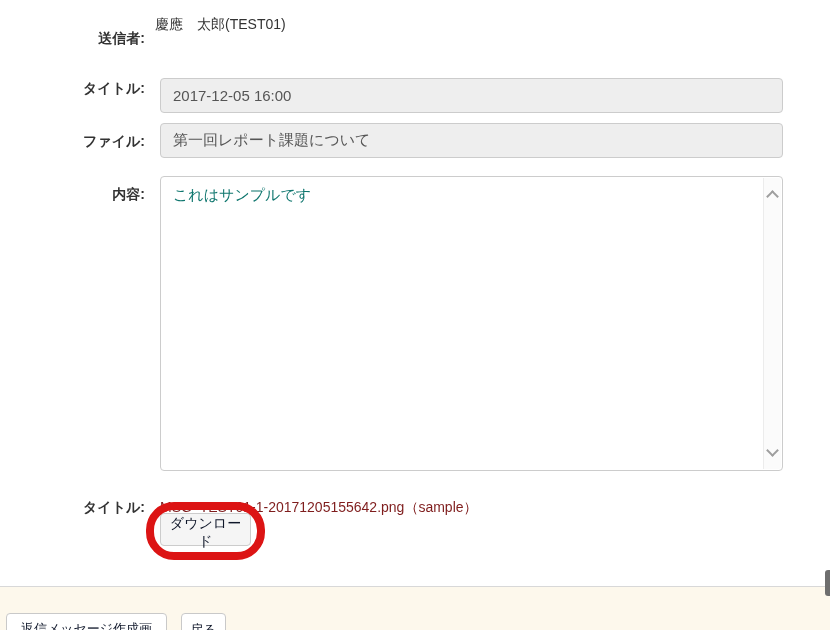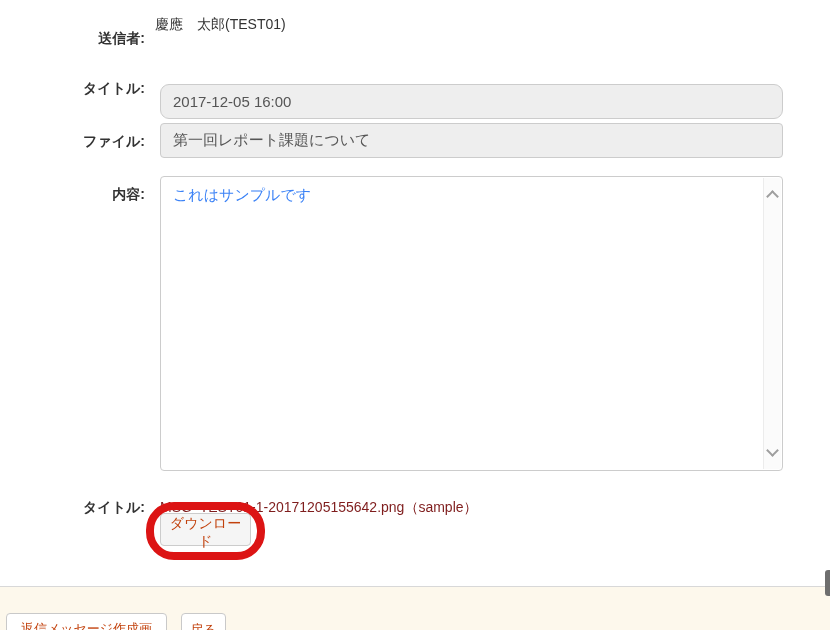--- a/index.html
+++ b/index.html
@@ -30,42 +30,42 @@
   }
 
   .textarea-wrap {
     left:160px; top:168px; width:623px; height:295px; box-sizing:border-box;
     background:#ffffff; border:1px solid #cccccc; border-radius:4px;
   }
   .textarea-wrap textarea {
     position:absolute; left:0; top:0; width:100%; height:100%;
     box-sizing:border-box; border:none; background:transparent;
     resize:none; outline:none; overflow:hidden;
-    color:#3b82f6; font-size:15px; padding:9px 30px 9px 12px;
+    color:#0f766e; font-size:15px; padding:9px 30px 9px 12px;
     font-family:inherit;
   }
   .scroll-strip {
     position:absolute; top:1px; right:1px; bottom:1px; width:17px;
     background:#fbfbfb; border-left:1px solid #ececec;
     border-radius:0 3px 3px 0;
   }
   .chev {
     position:absolute; left:4px; width:7px; height:7px;
     border-style:solid; border-color:#9e9e9e;
   }
   .chev-up   { top:14px;    border-width:2px 2px 0 0; transform:rotate(-45deg); }
   .chev-down { bottom:14px; border-width:2px 2px 0 0; transform:rotate(135deg); }
 
   .file-name {
     left:160px; top:491px; font-size:14px; color:#7f1d1d; line-height:16px;
   }
 
   .btn {
     box-sizing:border-box; border:1px solid #cccccc; border-radius:4px;
-    background:#f7f7f7; color:#c2410c; font-size:14px;
+    background:#f7f7f7; color:#0f172a; font-size:14px;
     font-family:inherit; cursor:pointer; text-align:center;
   }
   .download-btn {
     left:160px; top:505px; width:91px; height:33px;
     background:#f5f5f5;
   }
 
   .annotation-oval {
     left:146px; top:494px; width:119px; height:58px; box-sizing:border-box;
     border:8px solid #dc1414; border-radius:28px;
@@ -85,21 +85,21 @@
     background:#6e6e6e; border-radius:3px 0 0 3px;
   }
 </style>
 </head>
 <body>
 
 <div class="abs field-label" style="top:22px">送信者:</div>
 <div class="abs plain-value" style="top:8px">慶應　太郎(TEST01)</div>
 
 <div class="abs field-label" style="top:72px">タイトル:</div>
-<input class="abs form-input" style="top: 76px; border-radius: 9px;" readonly="" value="2017-12-05 16:00">
+<input class="abs form-input" style="top: 70px;" readonly="" value="2017-12-05 16:00">
 
 <div class="abs field-label" style="top:125px">ファイル:</div>
 <input class="abs form-input" style="top: 115px;" readonly="" value="第一回レポート課題について">
 
 <div class="abs field-label" style="top:178px">内容:</div>
 <div class="abs textarea-wrap">
   <textarea readonly="" style="">これはサンプルです</textarea>
   <div class="scroll-strip">
     <span class="chev chev-up"></span>
     <span class="chev chev-down"></span>

